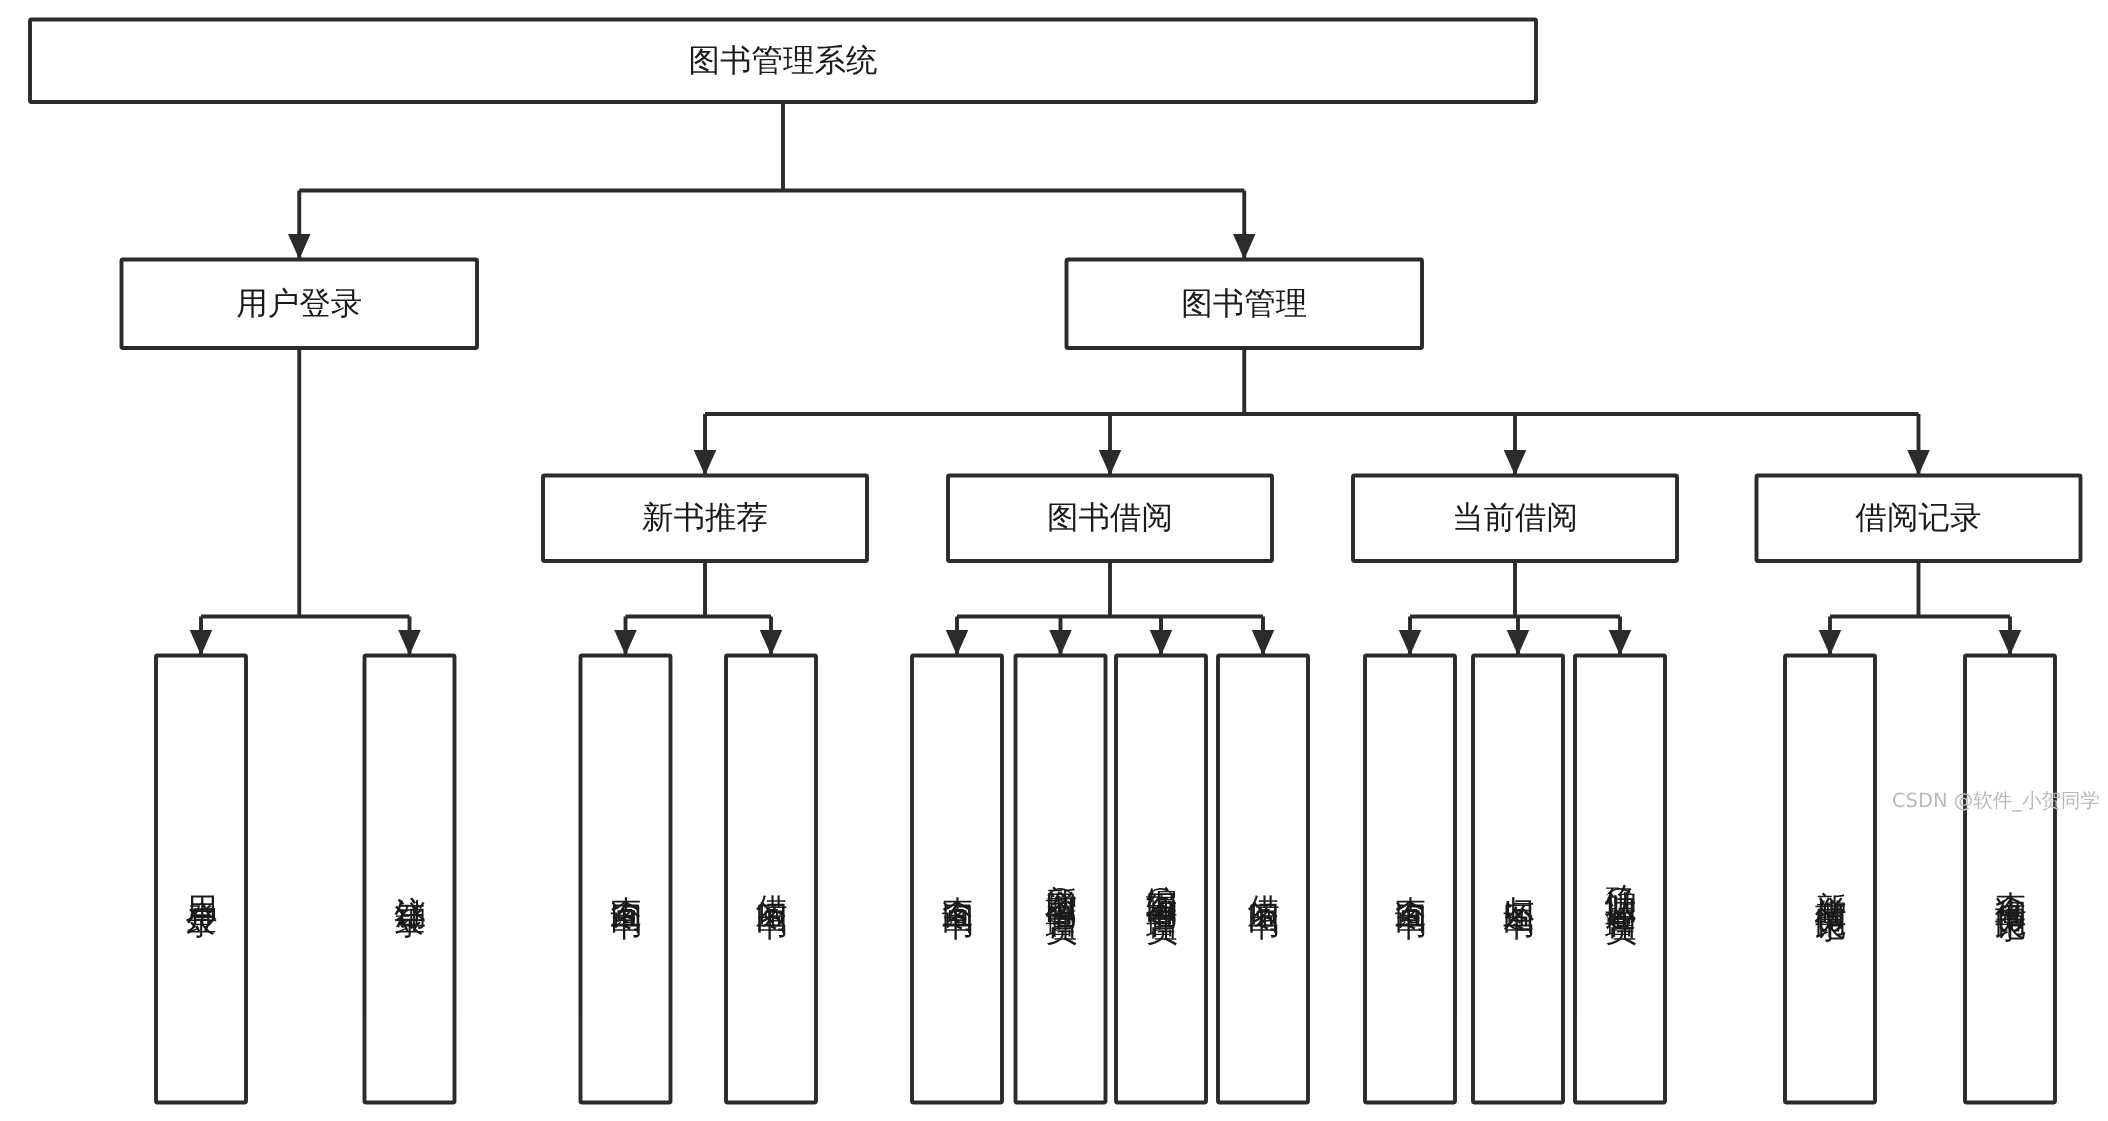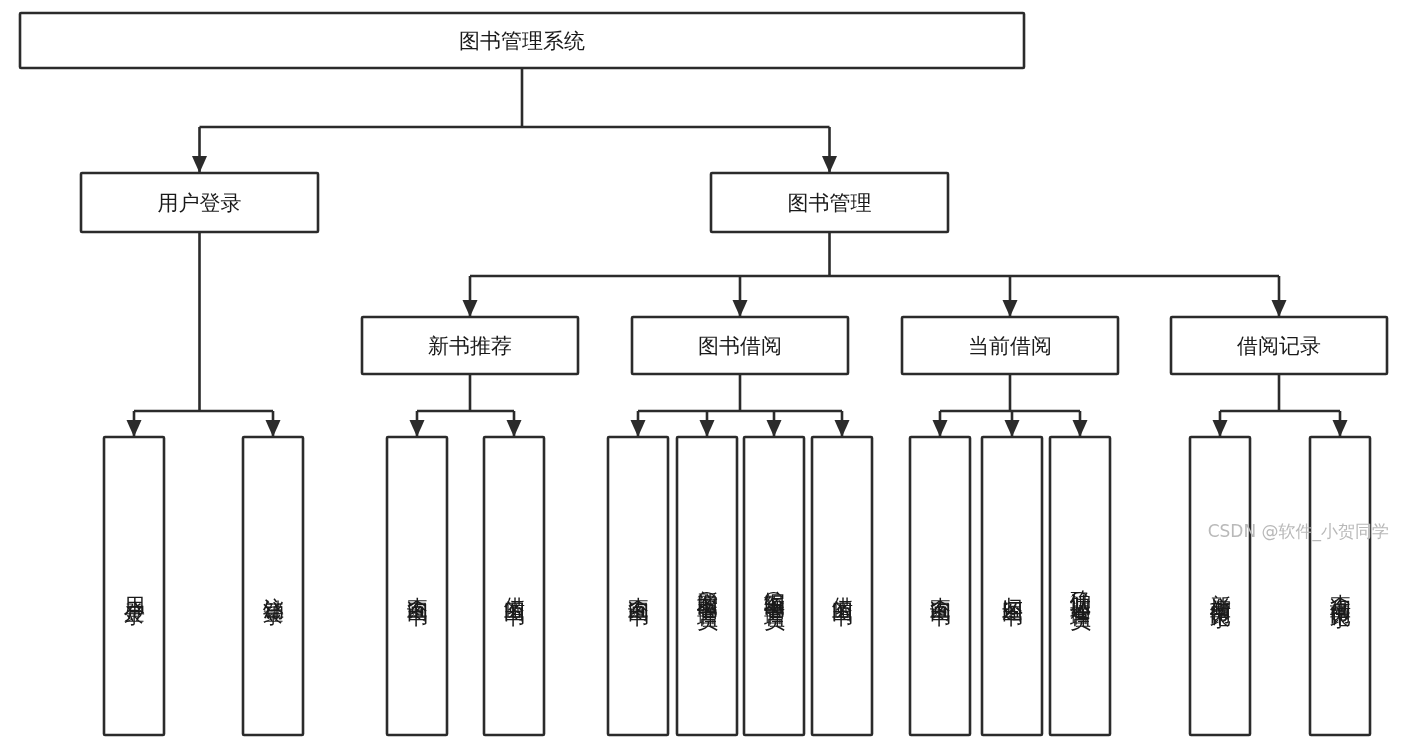--- a/index.html
+++ b/index.html
@@ -60,24 +60,24 @@
     text-orientation: upright;
     font-family: "DejaVu Sans", "Liberation Sans", sans-serif;
     font-size: 21px;
     color: #1a1a1a;
     letter-spacing: 3px;
     line-height: 1;
     white-space: nowrap;
   }
   .watermark {
     position: absolute;
-    right: 16px;
+    right: 5px;
     bottom: 6px;
     font-family: "DejaVu Sans", "Liberation Sans", sans-serif;
-    font-size: 17px;
+    font-size: 13px;
     color: #b9b9b9;
     white-space: nowrap;
     pointer-events: none;
   }
 </style>
 </head>
 <body>
 
 <div id="diagram-root">
 

